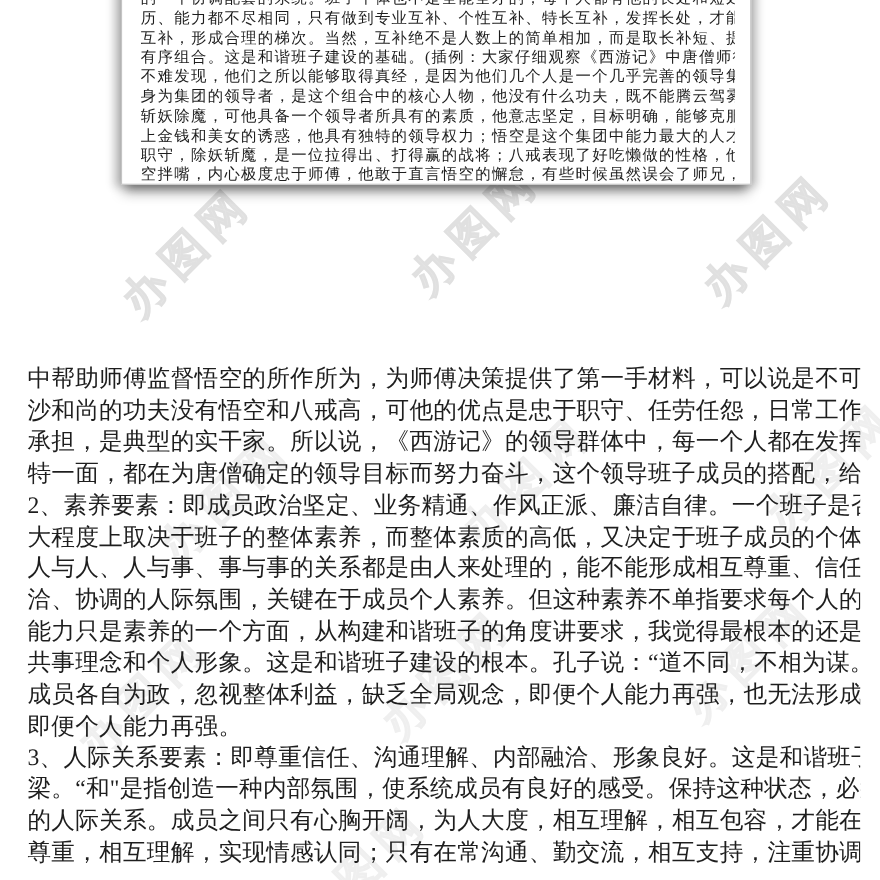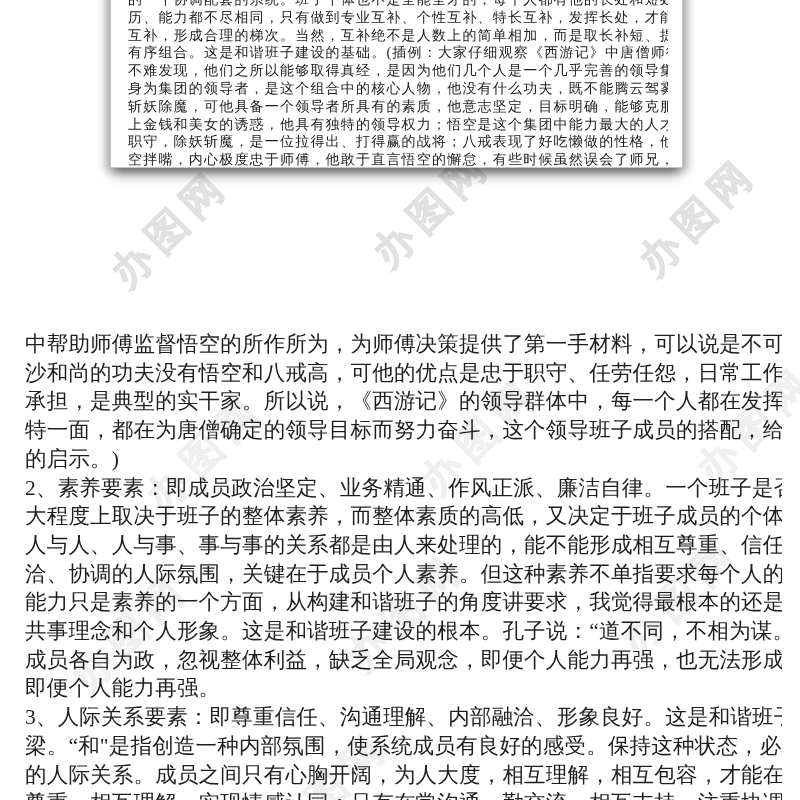--- a/index.html
+++ b/index.html
@@ -108,21 +108,20 @@
     <div class="line">上金钱和美女的诱惑，他具有独特的领导权力；悟空是这个集团中能力最大的人才，他忠于</div>
     <div class="line">职守，除妖斩魔，是一位拉得出、打得赢的战将；八戒表现了好吃懒做的性格，他经常与悟</div>
     <div class="line">空拌嘴，内心极度忠于师傅，他敢于直言悟空的懈怠，有些时候虽然误会了师兄，但在无形</div>
   </div>
 
   <div class="page2">
     <div class="line">中帮助师傅监督悟空的所作所为，为师傅决策提供了第一手材料，可以说是不可缺少的人才；</div>
     <div class="line">沙和尚的功夫没有悟空和八戒高，可他的优点是忠于职守、任劳任怨，日常工作全都由他来</div>
     <div class="line">承担，是典型的实干家。所以说，《西游记》的领导群体中，每一个人都在发挥着自己的独</div>
     <div class="line">特一面，都在为唐僧确定的领导目标而努力奋斗，这个领导班子成员的搭配，给了我们很多</div>
-    <div class="line">的启示。)</div>
     <div class="line">2、素养要素：即成员政治坚定、业务精通、作风正派、廉洁自律。一个班子是否和谐，很</div>
     <div class="line">大程度上取决于班子的整体素养，而整体素质的高低，又决定于班子成员的个体素养。因为</div>
     <div class="line">人与人、人与事、事与事的关系都是由人来处理的，能不能形成相互尊重、信任、帮助、融</div>
     <div class="line">洽、协调的人际氛围，关键在于成员个人素养。但这种素养不单指要求每个人的能力都很强，</div>
     <div class="line">能力只是素养的一个方面，从构建和谐班子的角度讲要求，我觉得最根本的还是大局观念、</div>
     <div class="line">共事理念和个人形象。这是和谐班子建设的根本。孔子说：“道不同，不相为谋。"如果班子</div>
     <div class="line">成员各自为政，忽视整体利益，缺乏全局观念，即便个人能力再强，也无法形成合力，这样</div>
     <div class="line">即便个人能力再强。</div>
     <div class="line">3、人际关系要素：即尊重信任、沟通理解、内部融洽、形象良好。这是和谐班子建设的桥</div>
     <div class="line">梁。“和"是指创造一种内部氛围，使系统成员有良好的感受。保持这种状态，必须打造和谐</div>

